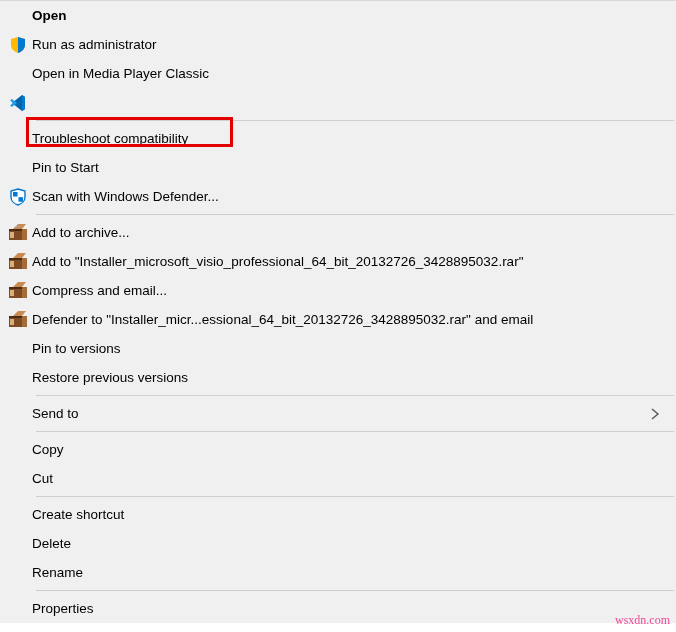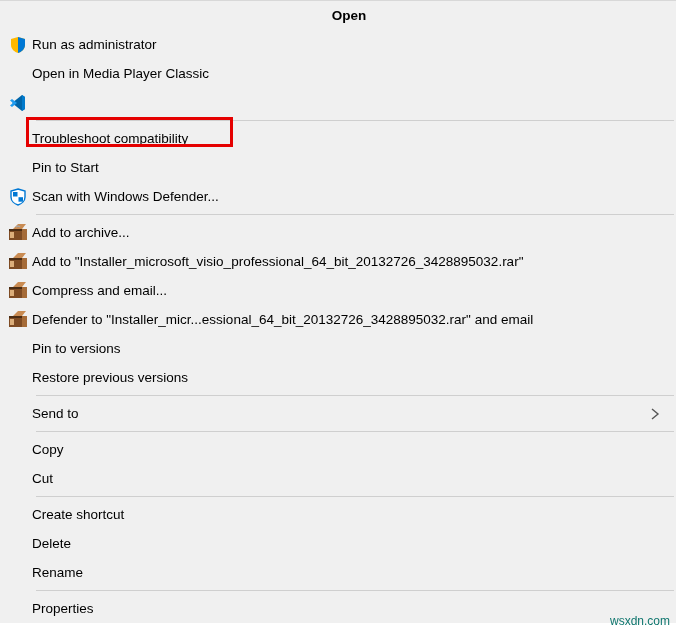--- a/index.html
+++ b/index.html
@@ -34,21 +34,21 @@
       align-items: center;
       justify-content: center;
     }
     .menu-item .label {
       flex: 1;
       color: #000;
       white-space: nowrap;
       overflow: hidden;
       text-overflow: ellipsis;
     }
-    .menu-item.bold .label { font-weight: 600; text-align: center; }
+    .menu-item.bold .label { font-weight: 600; }
     .menu-item .arrow { margin-left: auto; padding-right: 6px; color: #3a3a3a; }
     .separator {
       height: 1px;
       margin: 3px 2px 3px 36px;
       background: #cfcfcf;
     }
     .highlight-box {
       position: absolute;
       border: 3px solid #e50000;
       pointer-events: none;
@@ -56,22 +56,22 @@
       top: 117px;
       width: 207px;
       height: 30px;
       z-index: 10;
     }
     .watermark {
       position: absolute;
       right: 6px;
       bottom: 4px;
       font-size: 12px;
-      color: #0f766e;
-      font-family: Liberation Sans, sans-serif;
+      color: #ec4899;
+      font-family: Liberation Serif, serif;
     }
     svg { display: block; }
   </style>
 </head>
 <body>
 
 <div class="context-menu">
 
   <div class="menu-item bold">
     <span class="icon"></span>

